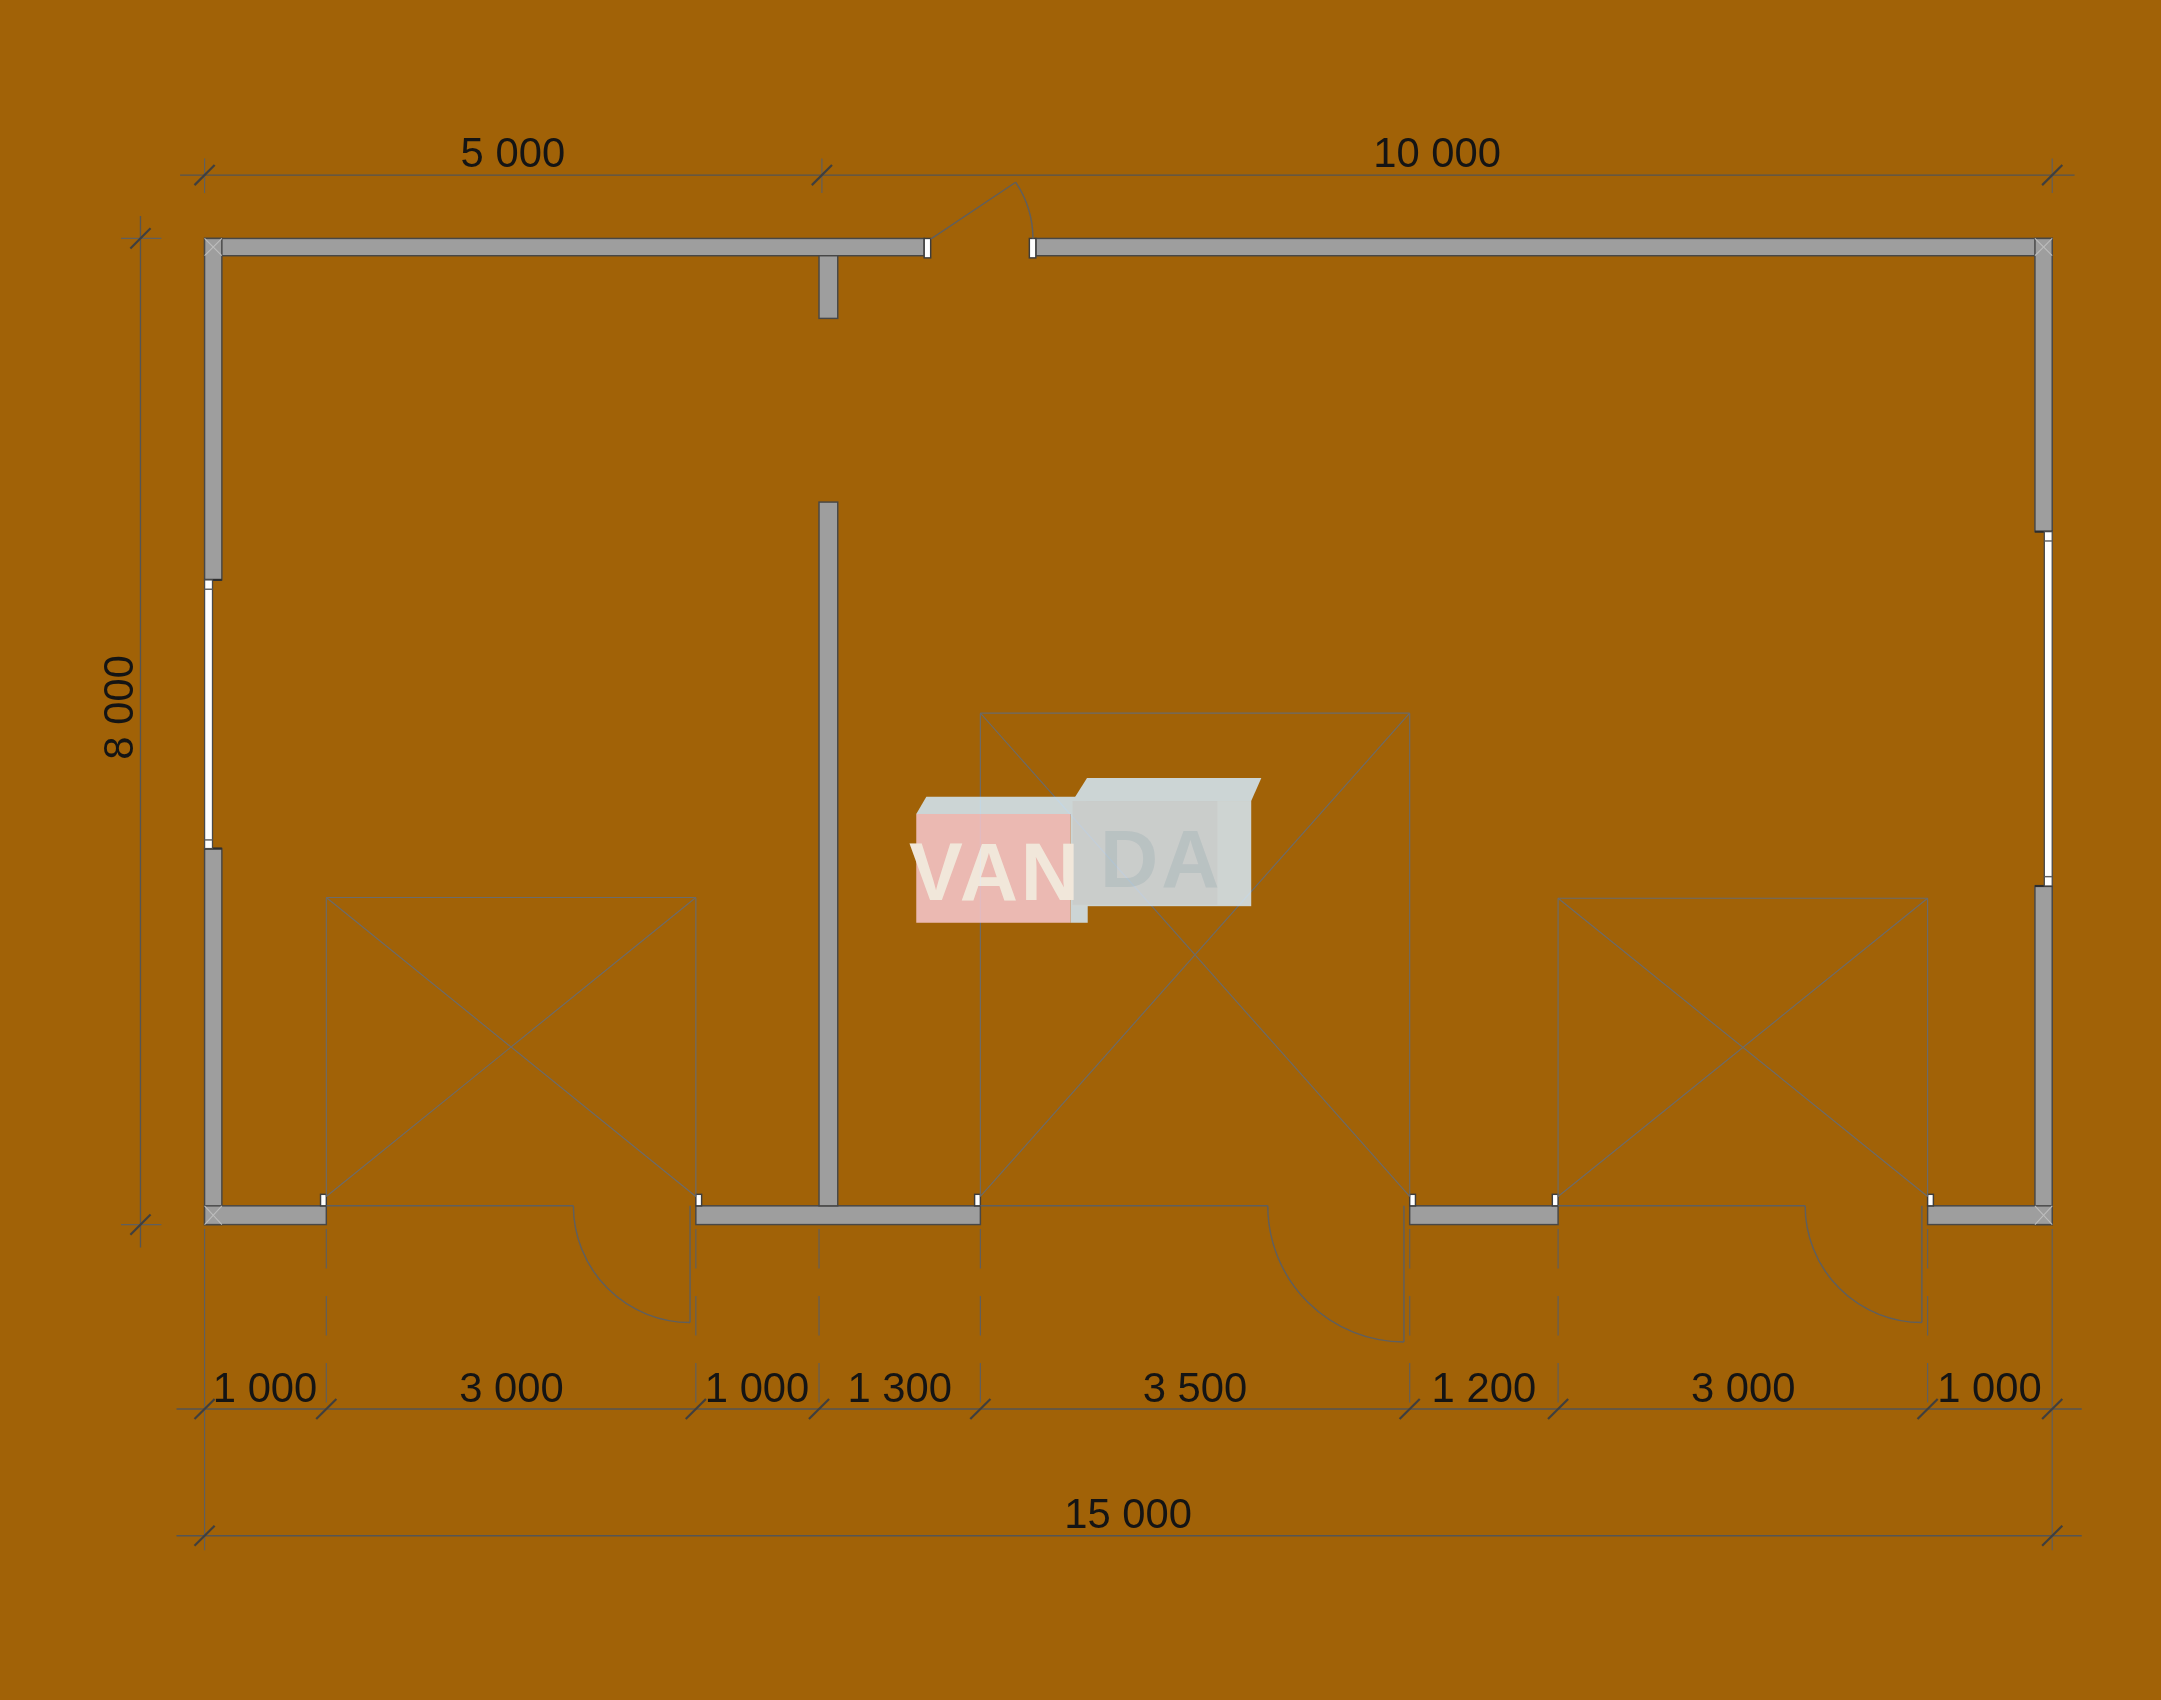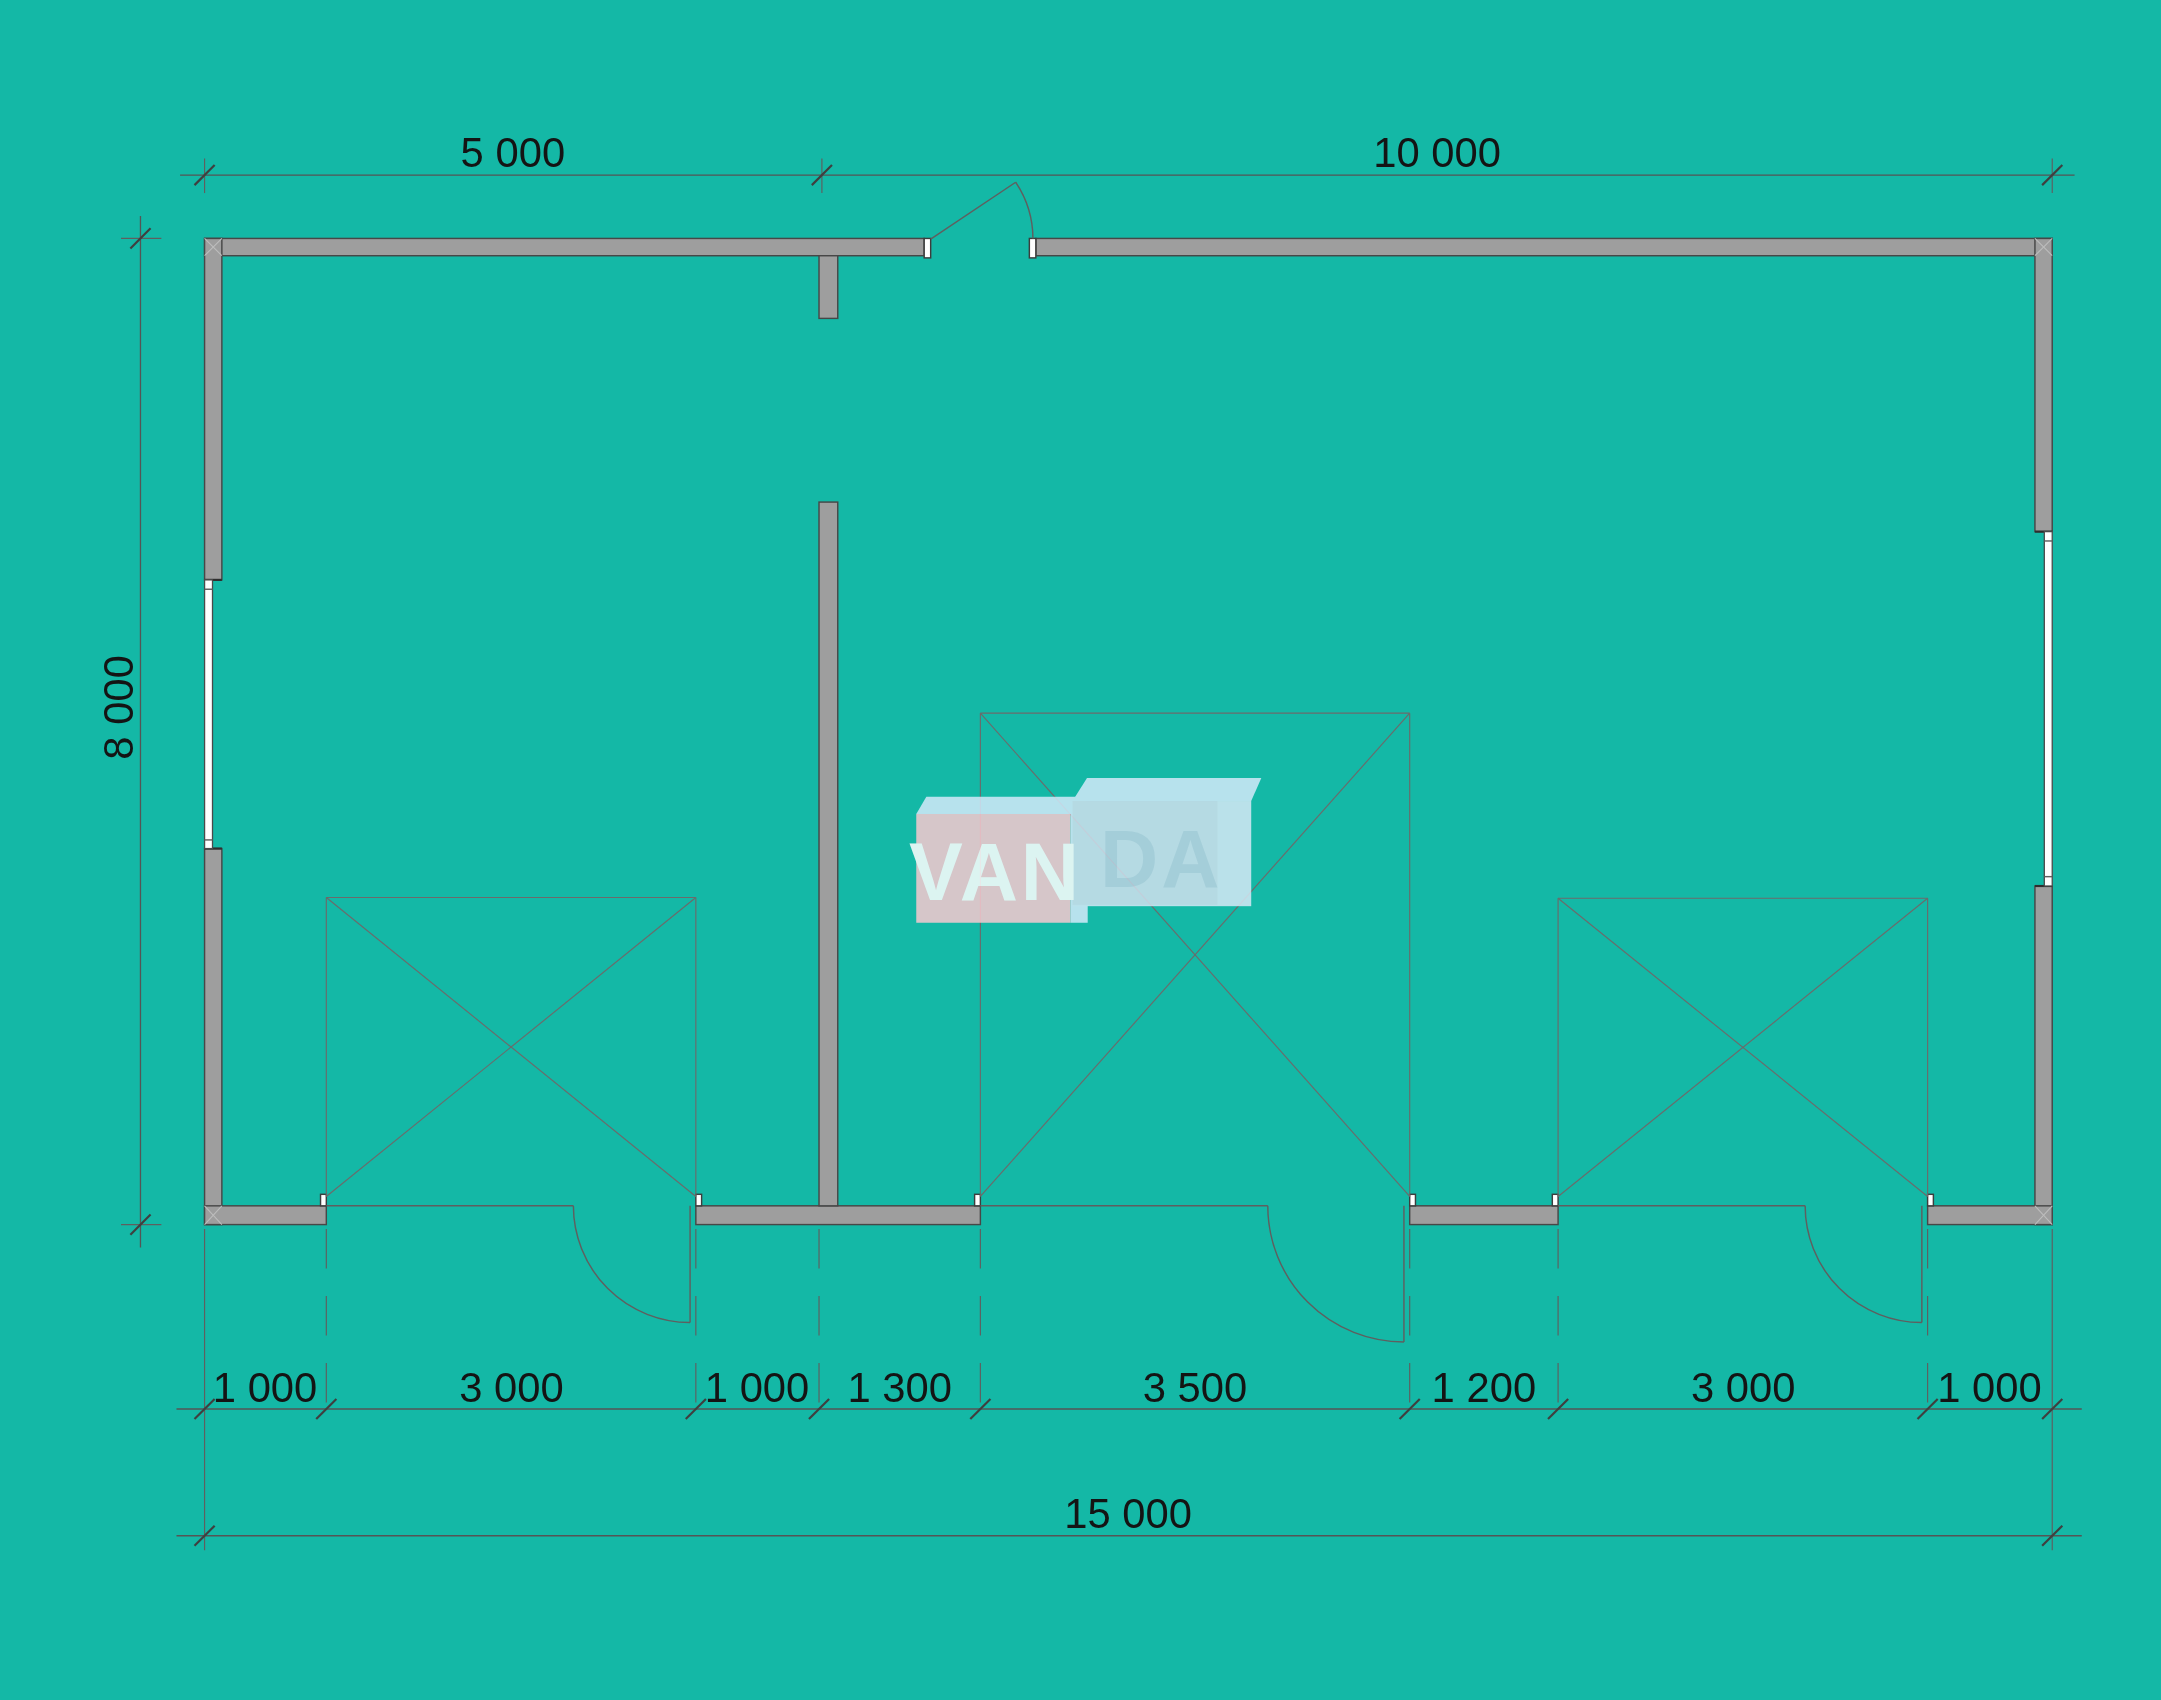--- a/index.html
+++ b/index.html
@@ -1,16 +1,16 @@
 <!DOCTYPE html>
 <html style="font-size:11.5px"><head>
 <meta charset="utf-8">
 <style>
   html,body{margin:0;padding:0;background:#ffffff;}
-  .stage{position:relative;width:2161px;height:1700px;background:#14b8a6;overflow:hidden;
+  .stage{position:relative;width:2161px;height:1700px;background:#a16207;overflow:hidden;
          font-family:"Liberation Sans", sans-serif;}
   svg{display:block;}
   text.dim{font-family:"Liberation Sans", sans-serif;font-size:58px;fill:#141414;letter-spacing:0px;}
   text.logo-txt{font-family:"Liberation Sans", sans-serif;font-weight:bold;font-size:112px;letter-spacing:4px;}
   .thin{stroke:#5f5f5f;stroke-width:2;fill:none;}
   .xline{stroke:#6b6b6b;stroke-width:1.6;fill:none;}
   .dimline{stroke:#555555;stroke-width:1.8;fill:none;}
   .tick{stroke:#3f3f3f;stroke-width:3;fill:none;}
   .ext{stroke:#5f5f5f;stroke-width:1.6;fill:none;}
   .ext-dash{stroke:#5f5f5f;stroke-width:1.6;fill:none;stroke-dasharray:55 38;}

